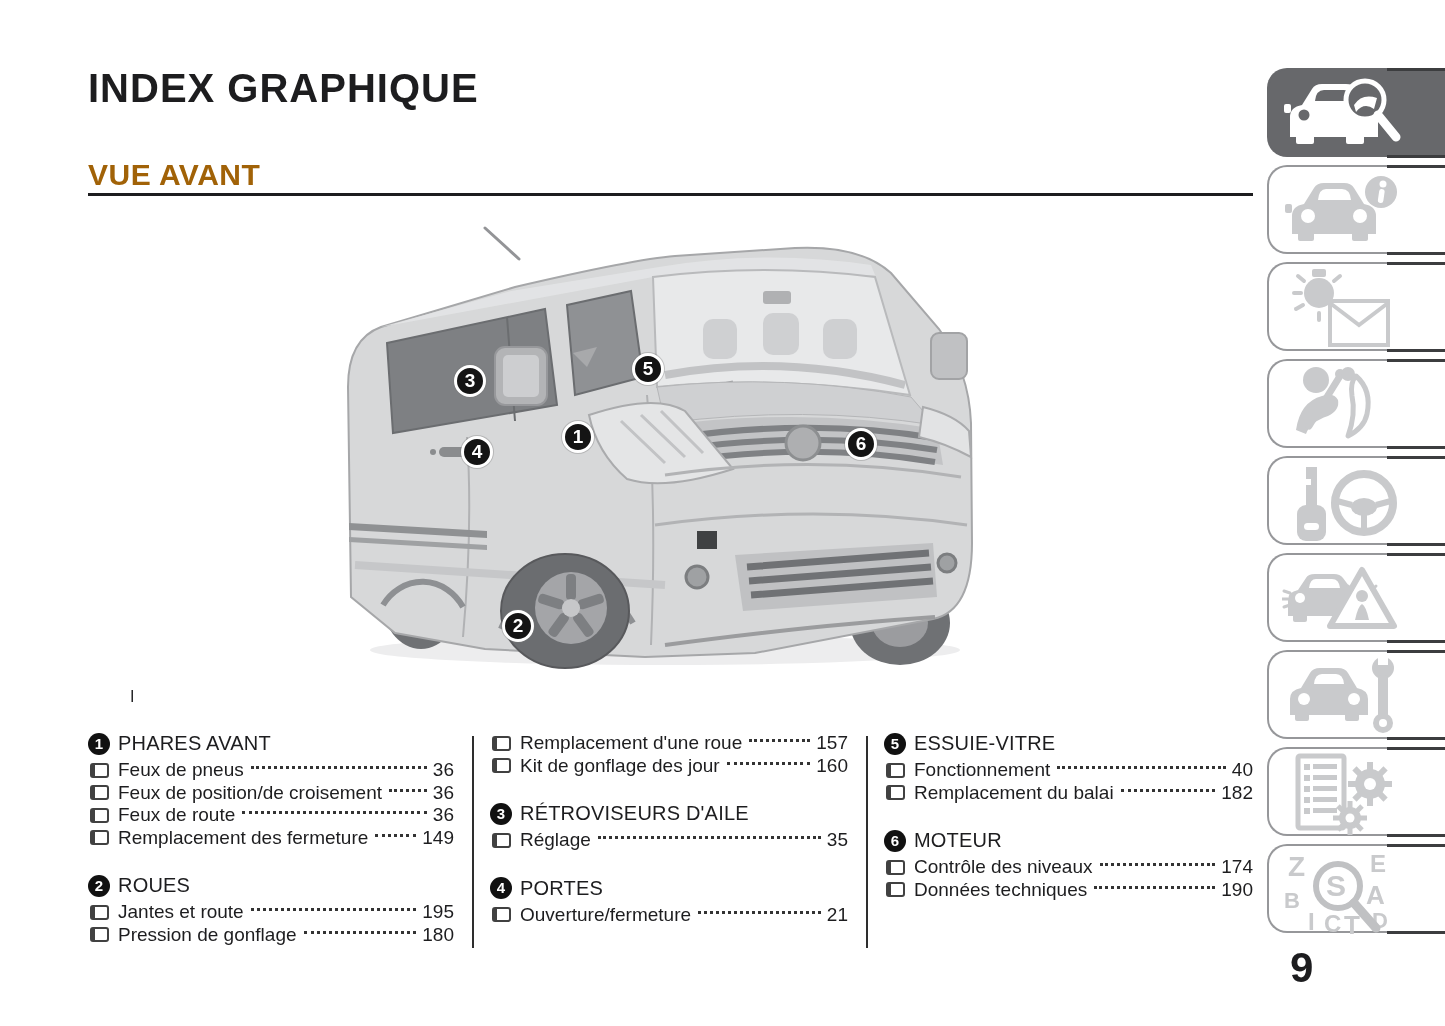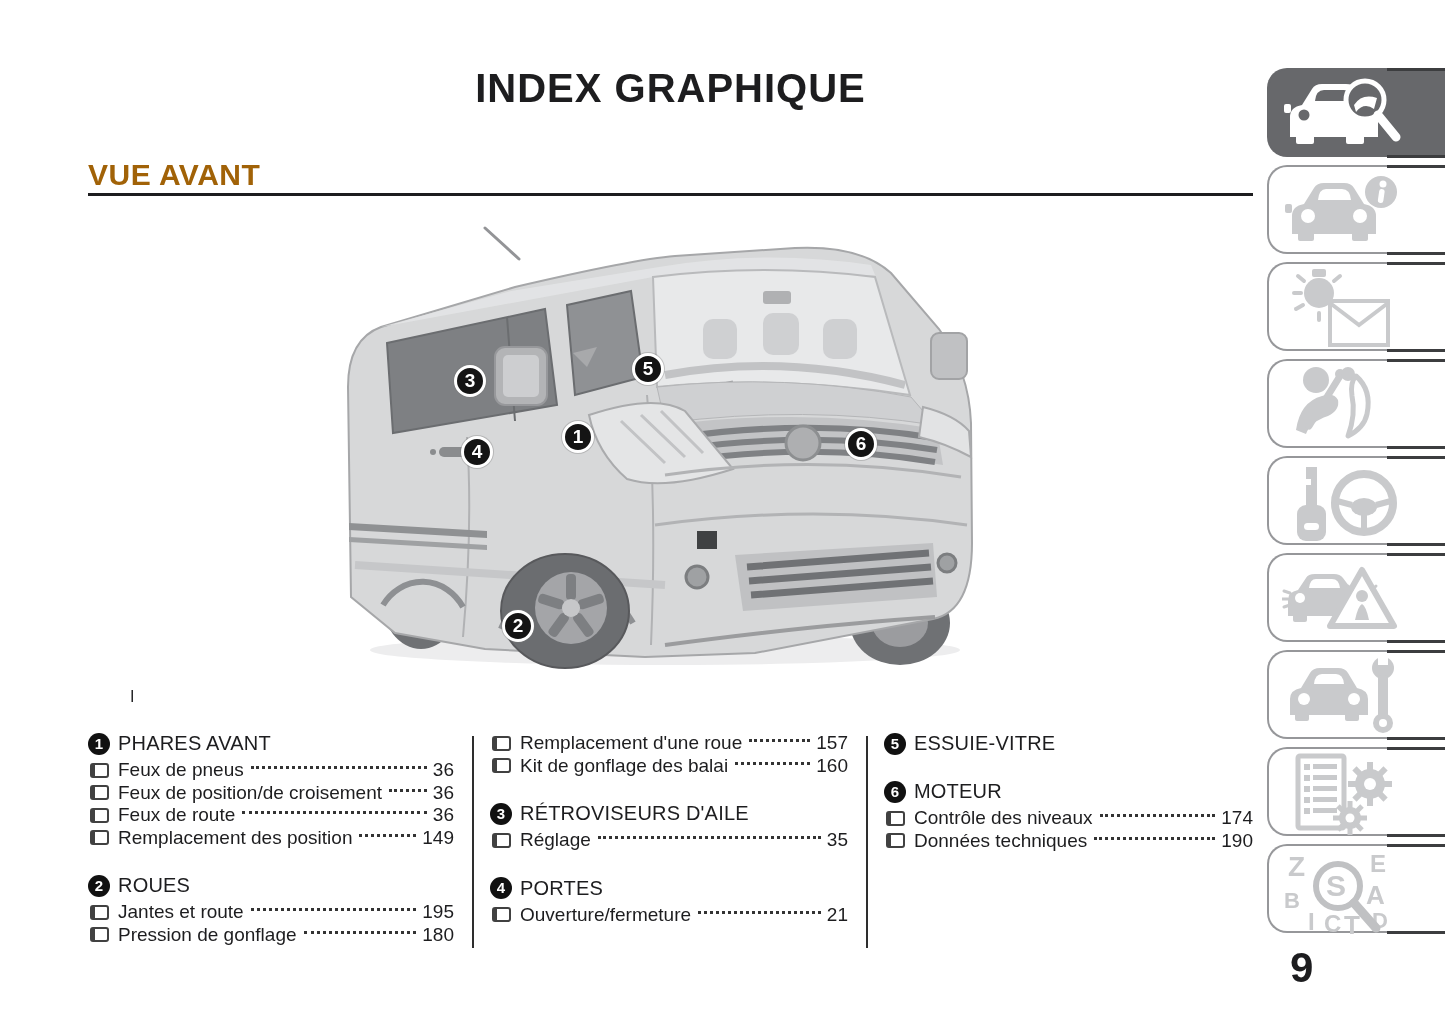--- a/index.html
+++ b/index.html
@@ -3,21 +3,21 @@
 <meta charset="utf-8">
 <style>
   html,body{margin:0;padding:0;}
   body{
     width:1445px;height:1026px;position:relative;background:#ffffff;
     font-family:"Liberation Sans","DejaVu Sans",sans-serif;color:#1d1d1f;
     overflow:hidden;
   }
   
   .page-title{
-    position:absolute;left:88px;top:66px;width:1165px;text-align:center;
+    position:absolute;left:88px;top:66px;width:1165px;
     font-size:40px;font-weight:bold;letter-spacing:1px;color:#1d1d1f;
   }
   .section-heading{
     position:absolute;left:88px;top:158px;
     font-size:30px;font-weight:bold;letter-spacing:.5px;color:#a16207;
   }
   .heading-rule{
     position:absolute;left:88px;top:193px;width:1165px;height:3px;background:#1d1d1f;
   }
   
@@ -183,21 +183,21 @@
           <span class="entry-page">36</span>
         </div>
         <div class="entry">
           <span class="cbox"></span>
           <span class="entry-label">Feux de route</span>
           <span class="leader"></span>
           <span class="entry-page">36</span>
         </div>
         <div class="entry">
           <span class="cbox"></span>
-          <span class="entry-label">Remplacement des position</span>
+          <span class="entry-label">Remplacement des fermeture</span>
           <span class="leader"></span>
           <span class="entry-page">149</span>
         </div>
       </div>
       <div class="block">
         <div class="block-header">
           <span class="num-circle">2</span>
           <span class="block-title">ROUES</span>
         </div>
         <div class="entry">
@@ -218,21 +218,21 @@
   <div class="col col-2">
       <div class="block">
         <div class="entry">
           <span class="cbox"></span>
           <span class="entry-label">Remplacement d'une roue</span>
           <span class="leader"></span>
           <span class="entry-page">157</span>
         </div>
         <div class="entry">
           <span class="cbox"></span>
-          <span class="entry-label">Kit de gonflage des balai</span>
+          <span class="entry-label">Kit de gonflage des jour</span>
           <span class="leader"></span>
           <span class="entry-page">160</span>
         </div>
       </div>
       <div class="block">
         <div class="block-header">
           <span class="num-circle">3</span>
           <span class="block-title">RÉTROVISEURS D'AILE</span>
         </div>
         <div class="entry">
@@ -254,20 +254,32 @@
           <span class="entry-page">21</span>
         </div>
       </div>
     </div>
   <div class="col-divider"></div>
   <div class="col col-3">
       <div class="block">
         <div class="block-header">
           <span class="num-circle">5</span>
           <span class="block-title">ESSUIE-VITRE</span>
+        </div>
+        <div class="entry">
+          <span class="cbox"></span>
+          <span class="entry-label">Fonctionnement</span>
+          <span class="leader"></span>
+          <span class="entry-page">40</span>
+        </div>
+        <div class="entry">
+          <span class="cbox"></span>
+          <span class="entry-label">Remplacement du balai</span>
+          <span class="leader"></span>
+          <span class="entry-page">182</span>
         </div>
       </div>
       <div class="block">
         <div class="block-header">
           <span class="num-circle">6</span>
           <span class="block-title">MOTEUR</span>
         </div>
         <div class="entry">
           <span class="cbox"></span>
           <span class="entry-label">Contrôle des niveaux</span>

